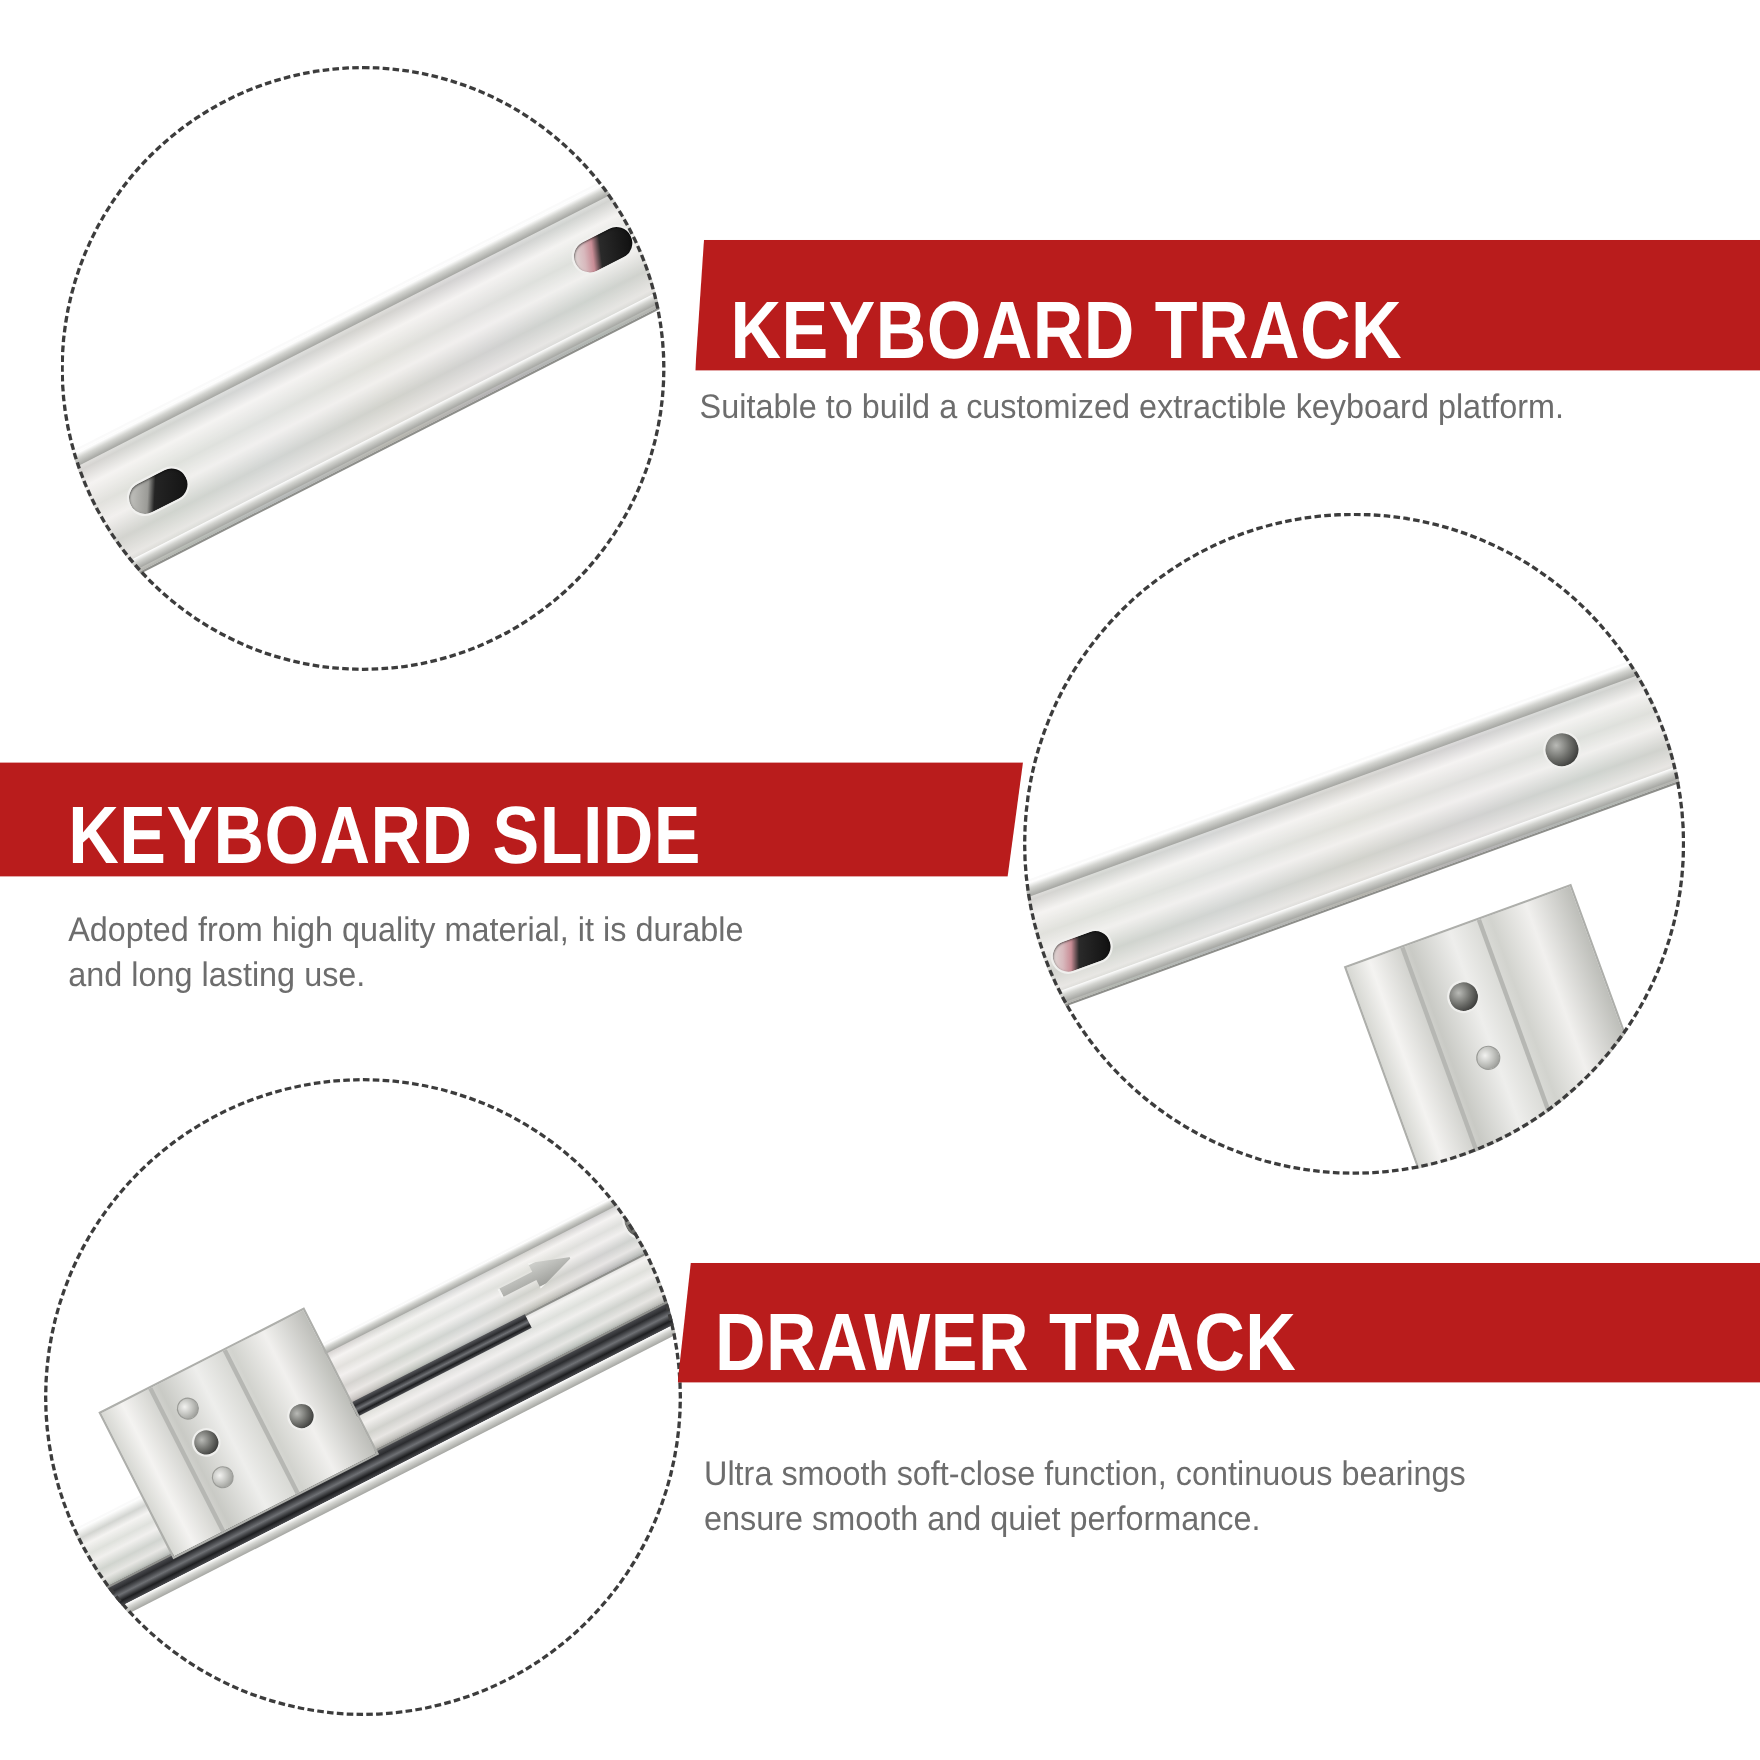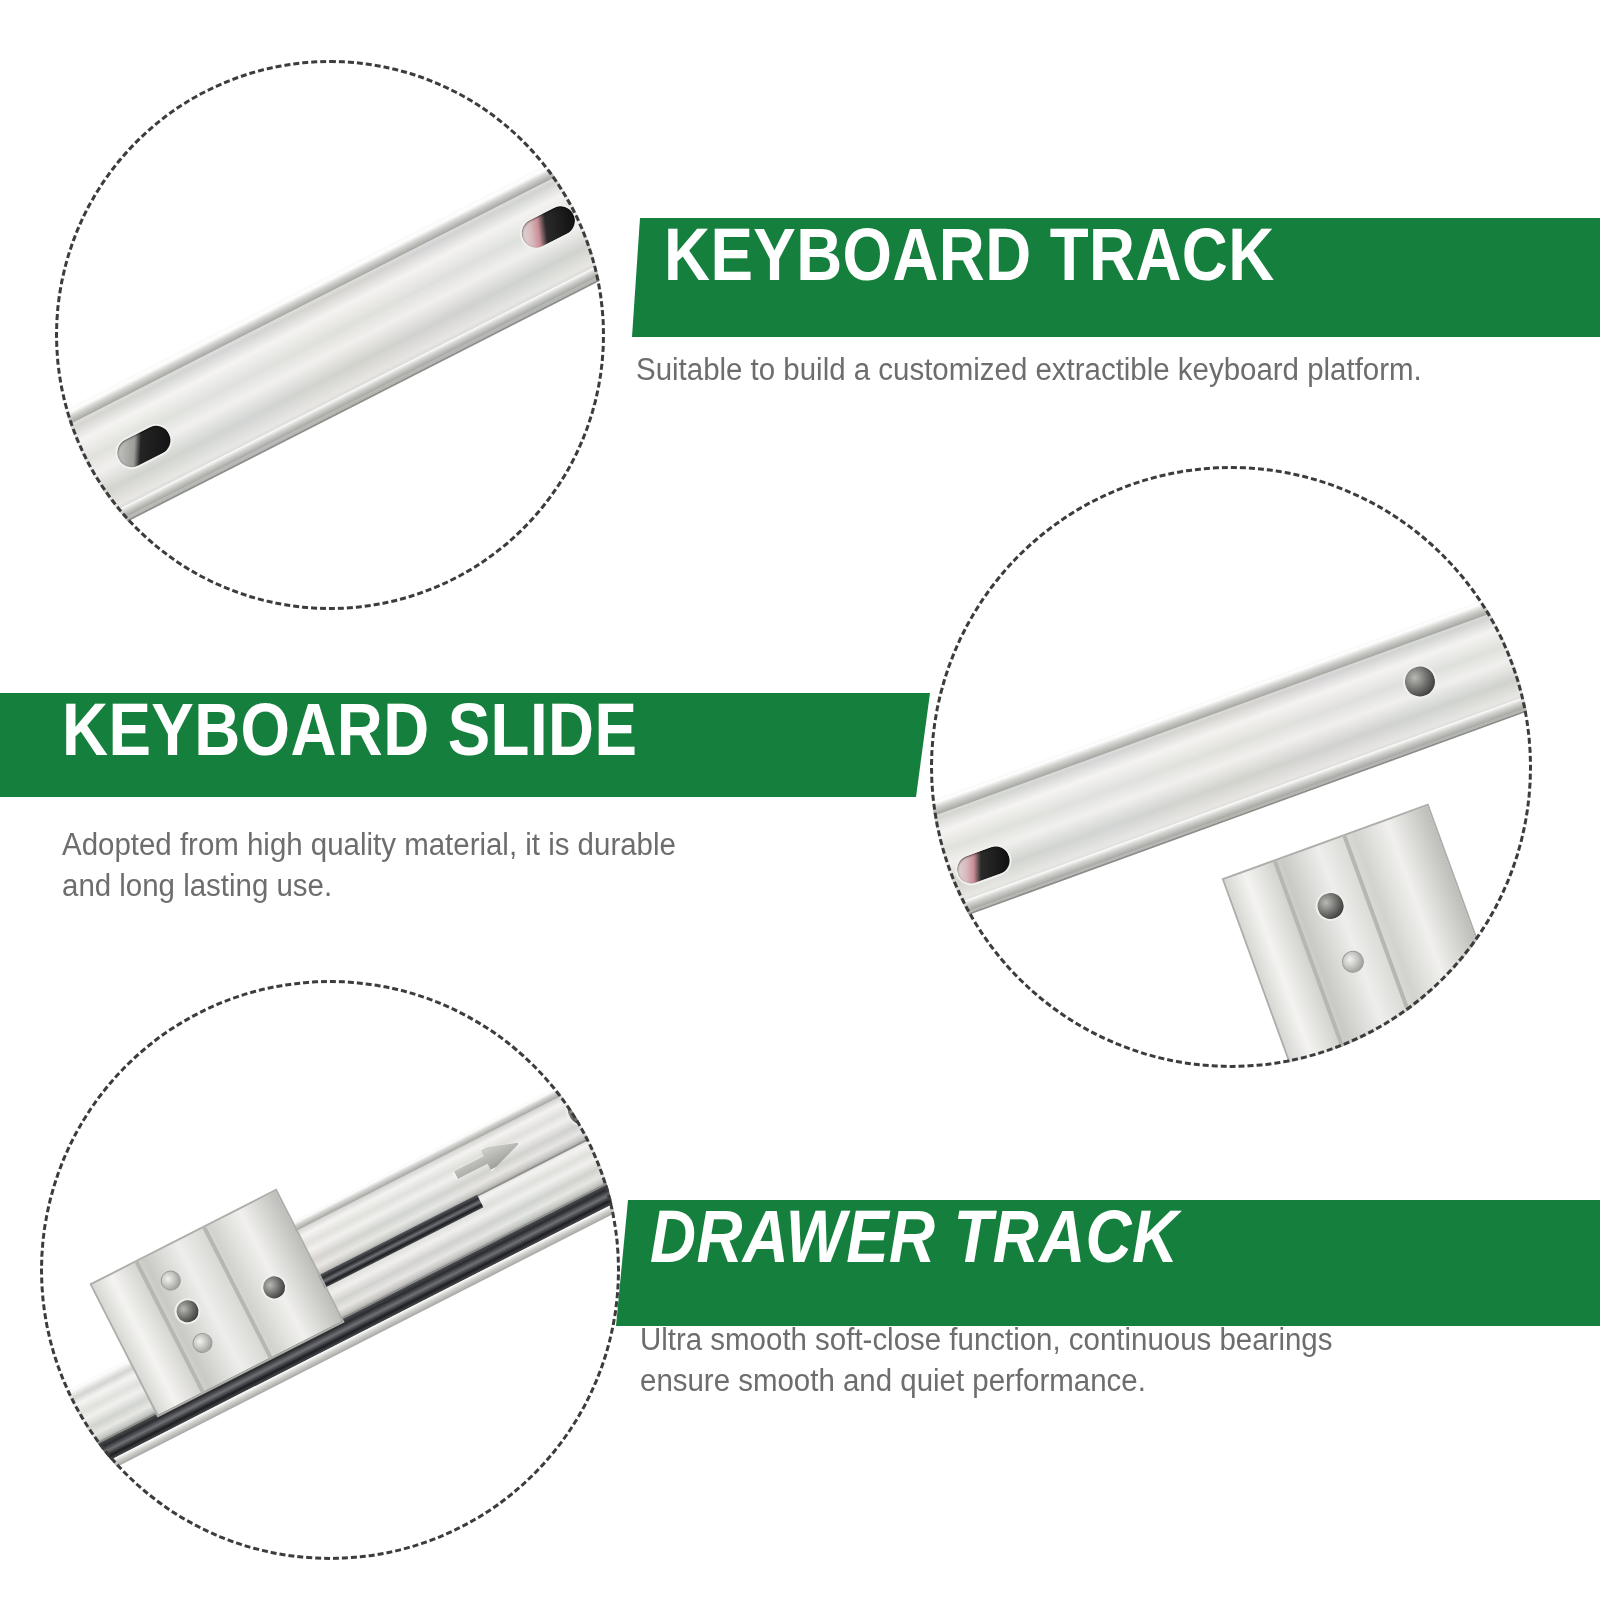--- a/index.html
+++ b/index.html
@@ -121,23 +121,23 @@
     box-sizing: border-box;
   }
   .ballrace {
     position: absolute;
     background: linear-gradient(180deg,#55565a 0%,#2b2c2f 30%,#6e7074 55%,#1d1e20 80%,#4a4b4f 100%);
   }
 
   
   .banner {
     position: absolute;
-    background: #15803d;
+    background: #b91c1c;
     display: flex;
-    align-items: flex-start;
+    align-items: flex-end;
   }
   .banner-title {
     color: #ffffff;
     font-family: "Liberation Sans", sans-serif;
     font-weight: 700;
     font-size: 74px;
     line-height: 1;
     letter-spacing: 0.5px;
     transform: scaleX(0.86);
     transform-origin: left center;
@@ -219,19 +219,19 @@
       <div style="position:absolute; left:48px; top:0; width:4px; height:100%; background:#b6b7b3;"></div>
       <div style="position:absolute; left:124px; top:0; width:4px; height:100%; background:#b6b7b3;"></div>
       <div class="screw" style="left:62px; top:22px; width:20px; height:20px;"></div>
       <div class="round-hole" style="left:60px; top:54px; width:26px; height:26px;"></div>
       <div class="screw" style="left:62px; top:92px; width:20px; height:20px;"></div>
       <div class="round-hole" style="left:148px; top:72px; width:26px; height:26px;"></div>
     </div>
   </div>
   <div class="circle-frame" style="left:40px; top:980px; width:580px; height:580px;"></div>
 
-  <div class="banner" style="left:616px; top:1200px; width:984px; height:126px; clip-path:polygon(12px 0, 100% 0, 100% 100%, 0 100%);font-style:italic;">
+  <div class="banner" style="left:616px; top:1148px; width:984px; height:109px; clip-path:polygon(12px 0, 100% 0, 100% 100%, 0 100%);">
     <div class="banner-title" style="margin-left:34px;">DRAWER TRACK</div>
   </div>
   <div class="subtitle" style="left:640px; top:1320px; width:940px;">Ultra smooth soft-close function, continuous bearings
 ensure smooth and quiet performance.</div>
 
 </div>
 
 </body></html>

